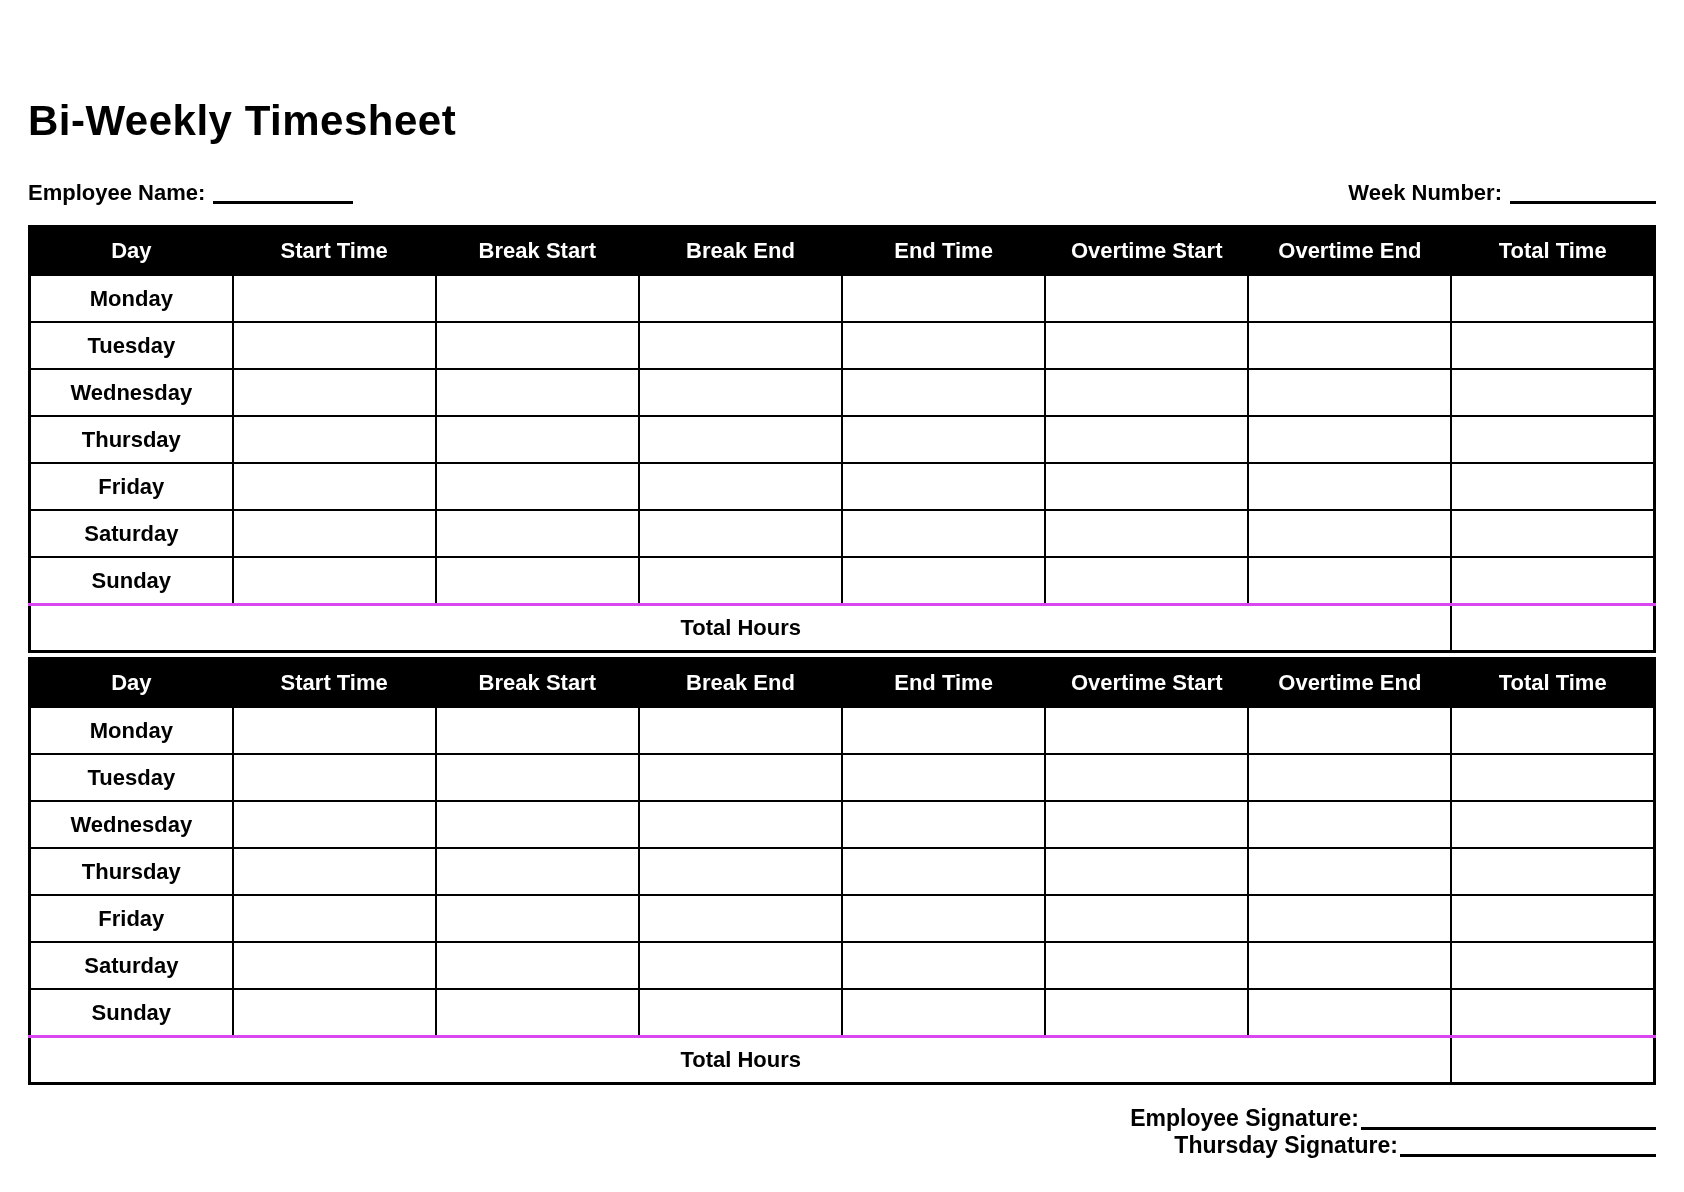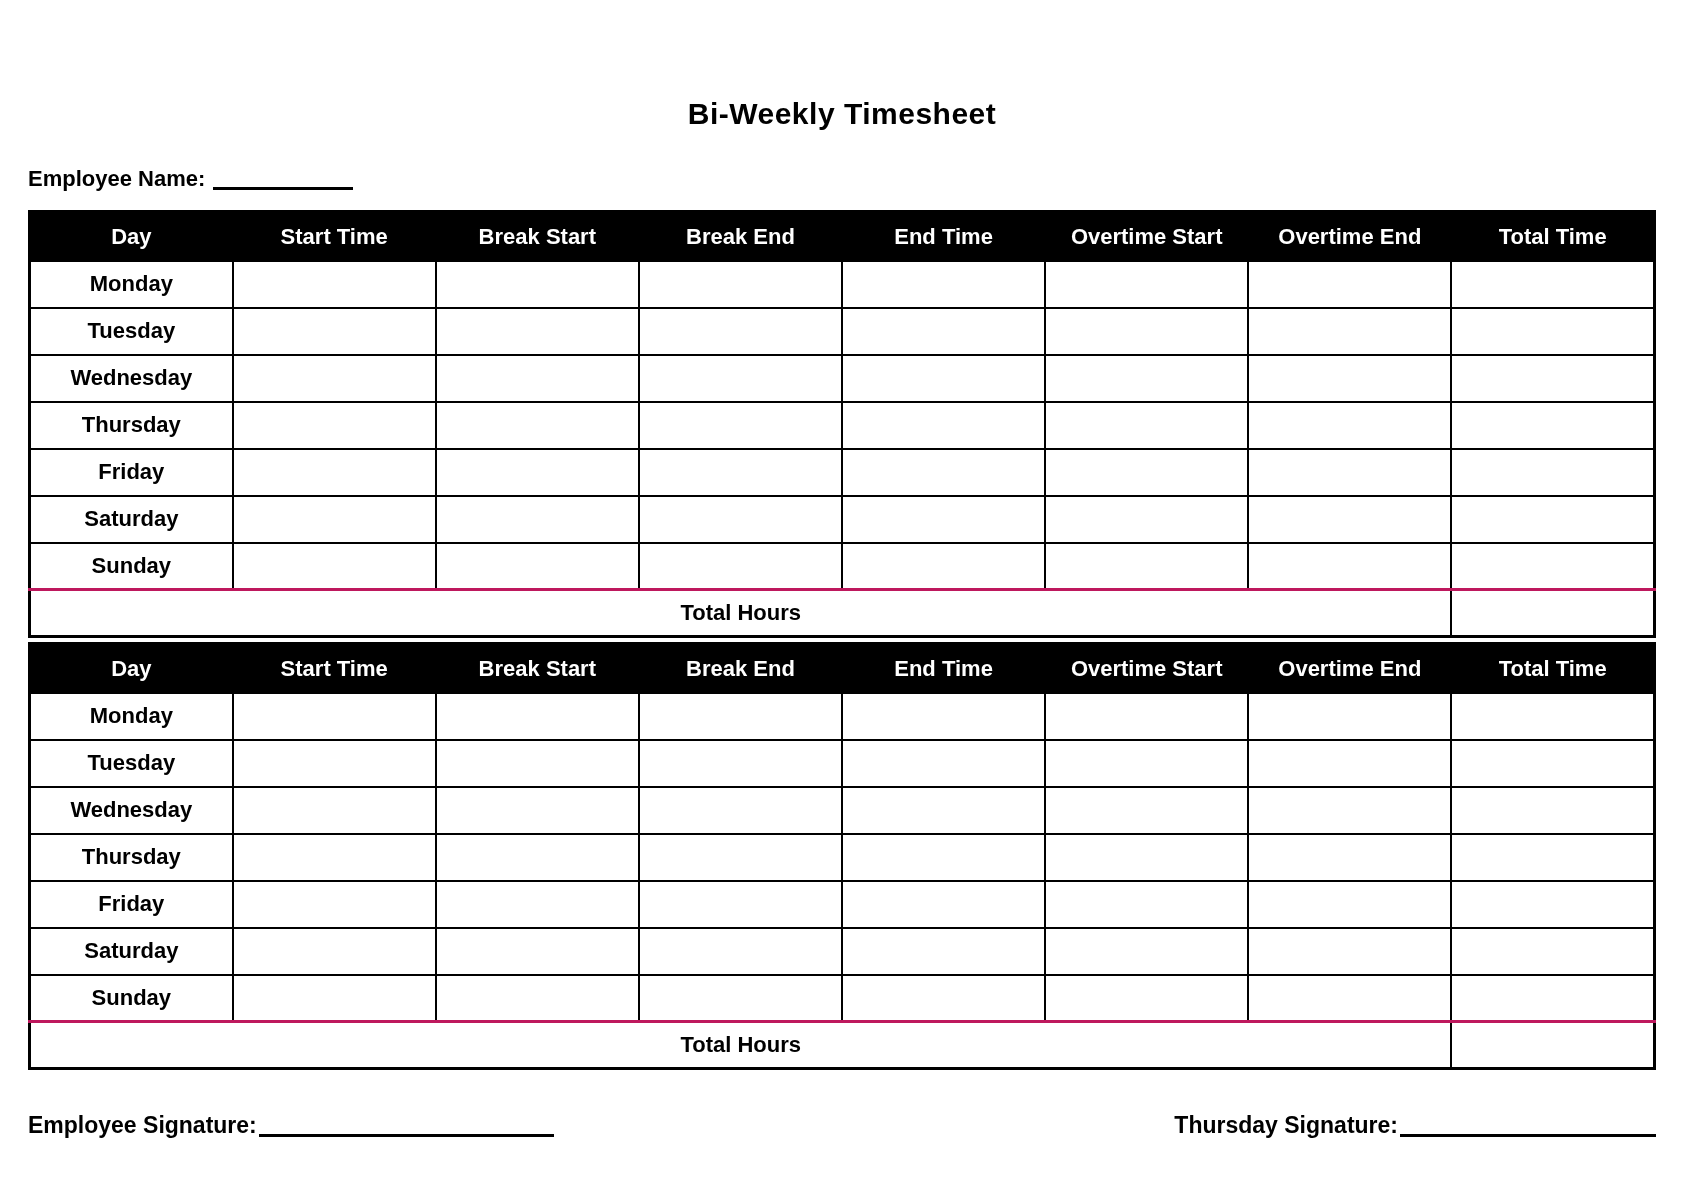--- a/index.html
+++ b/index.html
@@ -16,22 +16,22 @@
     font-weight: 700;
     color: #000000;
   }
   .page {
     width: 100%;
     height: 100%;
     padding: 0 28px;
   }
   .title {
     margin: 96px 0 0 0;
-    text-align: center;
-    font-size: 30px;
+    text-align: left;
+    font-size: 42px;
     line-height: 1.2;
     letter-spacing: 0.5px;
   }
   .meta-row {
     display: flex;
     justify-content: space-between;
     align-items: flex-end;
     margin-top: 34px;
     margin-bottom: 18px;
     font-size: 22px;
@@ -64,41 +64,45 @@
     overflow: hidden;
     white-space: nowrap;
   }
   .ts thead th {
     background: #000000;
     color: #ffffff;
     height: 49px;
     border-color: #000000;
   }
   .ts tbody td { height: 47px; background: #ffffff; }
-  .ts .total-row td { border-top: 3px solid #be185d; }
+  .ts .total-row td { border-top: 3px solid #d946ef; }
 
   .sig-row {
     display: flex;
     justify-content: space-between;
     align-items: flex-end;
-    margin-top: 42px;
+    margin-top: 20px;
     font-size: 23px;
     line-height: 1.2;
+    flex-direction: column;
   }
 </style>
 </head>
 <body>
 
 <div class="page">
 
   <h1 class="title">Bi-Weekly Timesheet</h1>
 
   <div class="meta-row">
     <div>
       <span>Employee Name:</span><span class="fill-line w-name"></span>
+    </div>
+    <div>
+      <span>Week Number:</span><span class="fill-line w-week"></span>
     </div>
   </div>
 
   <table class="ts" id="week1">
       <thead>
         <tr>
           <th>Day</th>
           <th>Start Time</th>
           <th>Break Start</th>
           <th>Break End</th>

